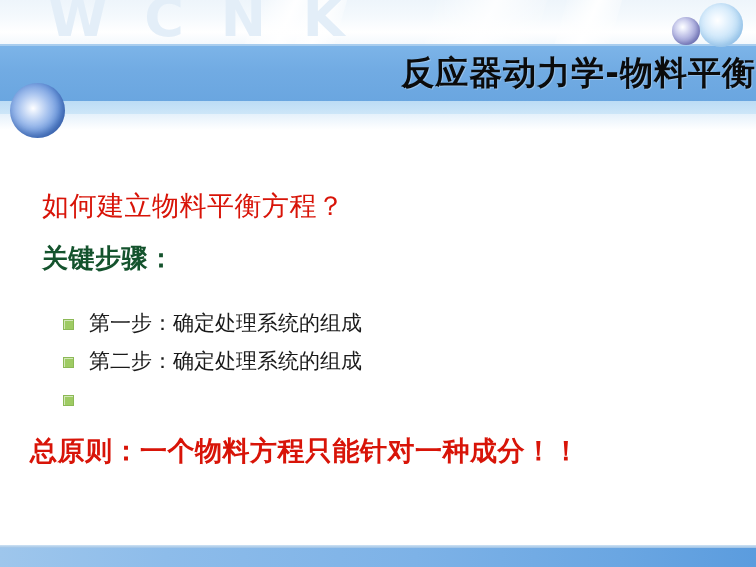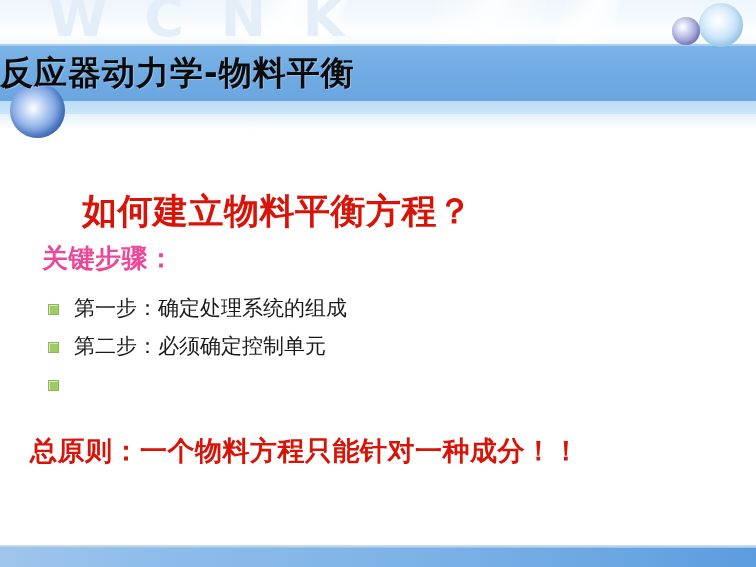--- a/index.html
+++ b/index.html
@@ -117,64 +117,63 @@
     background: radial-gradient(circle at 42% 40%,
         #ffffff 0%, #f2f9ff 14%, #d6ebfb 40%, #b4d9f4 70%, #9fcdef 100%);
     box-shadow: inset -2px -3px 6px rgba(110,165,215,0.45);
   }
 
   
   .slide-title {
     position: absolute;
     left: 0; top: 52px;
     width: 756px;
-    text-align: left;
+    text-align: right;
     font-size: 33px;
     font-weight: bold;
     color: #0b0b0b;
     letter-spacing: 1px;
     line-height: 42px;
     text-shadow: 1px 1px 0 rgba(255,255,255,0.25);
   }
 
   
   .body-zone {
     position: absolute;
     left: 0; top: 145px;
     width: 756px;
     height: 400px;
   }
 
   .q-heading {
     position: absolute;
     left: 42px; top: 43px;
-    font-size: 35px;
-    font-weight: bold;
+    font-size: 27px;
+    font-weight: normal;
     color: #d81408;
     letter-spacing: 0.5px;
     white-space: nowrap;
-    margin-left: 40px;
   }
 
   .sub-heading {
     position: absolute;
     left: 42px; top: 96px;
     font-size: 26px;
     font-weight: bold;
-    color: #ec4899;
+    color: #14532d;
     letter-spacing: 0.5px;
     white-space: nowrap;
   }
 
   .bullet-list {
     position: absolute;
     left: 46px; top: 150px;
     width: 660px;
     list-style: none;
-    margin: 0;
+    margin: 15px;
     padding: 0;
   }
   .bullet-item {
     position: relative;
     padding-left: 28px;
     margin-bottom: 12px;
     font-size: 21px;
     color: #1a1a1a;
     line-height: 26px;
     white-space: nowrap;
@@ -248,21 +247,21 @@
 
     <div class="sub-heading">关键步骤：</div>
 
     <ul class="bullet-list">
       <li class="bullet-item">
         <span class="bullet-marker"></span>
         <span>第一步：确定处理系统的组成</span>
       </li>
       <li class="bullet-item">
         <span class="bullet-marker"></span>
-        <span>第二步：必须确定控制单元</span>
+        <span>第二步：确定处理系统的组成</span>
       </li>
       <li class="bullet-item">
         <span class="bullet-marker"></span>
       </li>
     </ul>
 
     <div class="final-rule">总原则：一个物料方程只能针对一种成分！！</div>
   </div>
 
   <div class="footer-line"></div>

